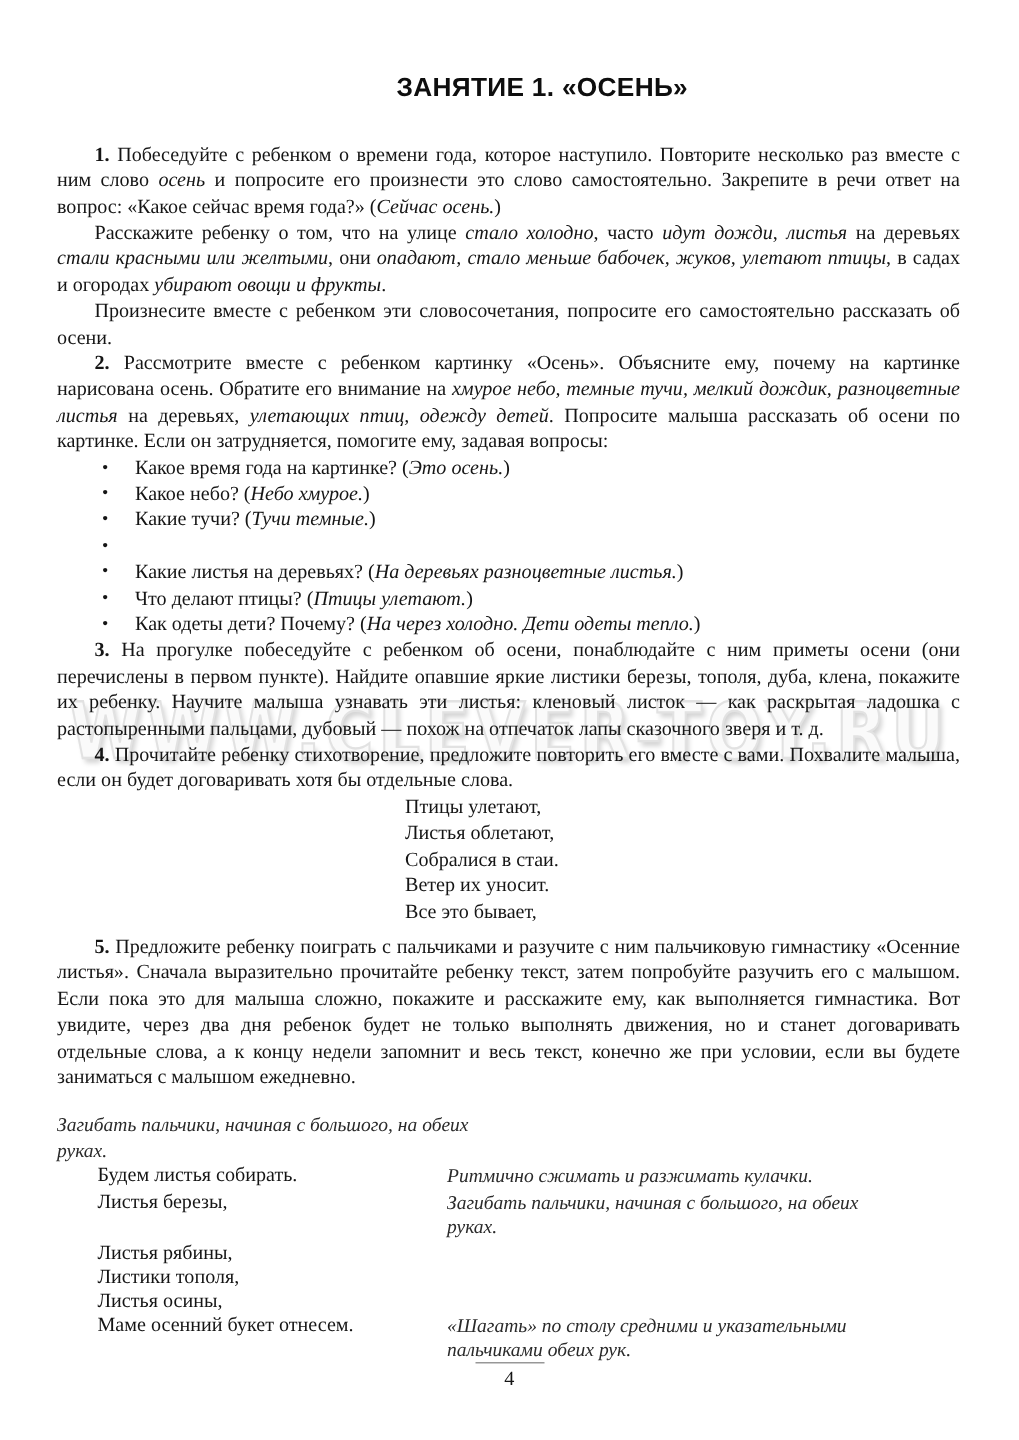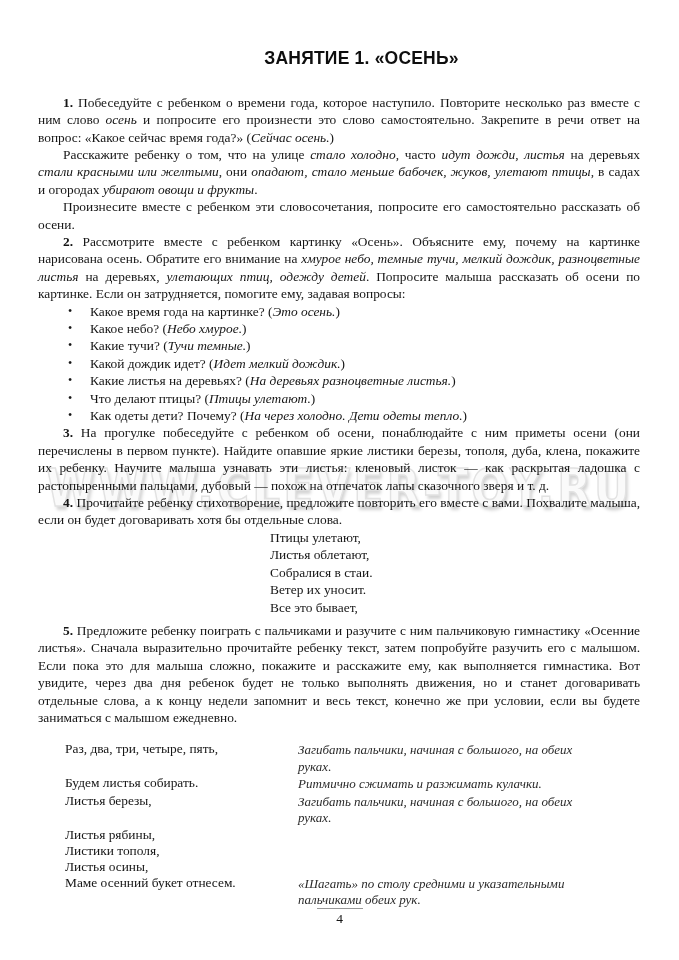--- a/index.html
+++ b/index.html
@@ -124,21 +124,20 @@
       <div class="bullet-row">
         <span class="dot">•</span>
         <span class="bullet-text"><span>Какое небо? (</span><i>Небо хмурое.</i><span>)</span></span>
       </div>
       <div class="bullet-row">
         <span class="dot">•</span>
         <span class="bullet-text"><span>Какие тучи? (</span><i>Тучи темные.</i><span>)</span></span>
       </div>
       <div class="bullet-row">
         <span class="dot">•</span>
-        <span class="bullet-text"><span>Какой дождик идет? (</span><i>Идет мелкий дождик.</i><span>)</span></span>
       </div>
       <div class="bullet-row">
         <span class="dot">•</span>
         <span class="bullet-text"><span>Какие листья на деревьях? (</span><i>На деревьях разноцветные листья.</i><span>)</span></span>
       </div>
       <div class="bullet-row">
         <span class="dot">•</span>
         <span class="bullet-text"><span>Что делают птицы? (</span><i>Птицы улетают.</i><span>)</span></span>
       </div>
       <div class="bullet-row">
@@ -150,21 +149,20 @@
       <div class="poem">
         <div class="poem-line">Птицы улетают,</div>
         <div class="poem-line">Листья облетают,</div>
         <div class="poem-line">Собралися в стаи.</div>
         <div class="poem-line">Ветер их уносит.</div>
         <div class="poem-line">Все это бывает,</div>
       </div>
       <p class="para after-poem"><b>5.</b><span> Предложите ребенку поиграть с пальчиками и разучите с ним пальчиковую гимнастику «Осенние листья». Сначала выразительно прочитайте ребенку текст, затем попробуйте разучить его с малышом. Если пока это для малыша сложно, покажите и расскажите ему, как выполняется гимнастика. Вот увидите, через два дня ребенок будет не только выполнять движения, но и станет договаривать отдельные слова, а к концу недели запомнит и весь текст, конечно же при условии, если вы будете заниматься с малышом ежедневно.</span></p>
       <div class="exercise">
         <div class="ex-row">
-          <div class="ex-left">Раз, два, три, четыре, пять,</div>
           <div class="ex-right">Загибать пальчики, начиная с большого, на обеих руках.</div>
         </div>
         <div class="ex-row">
           <div class="ex-left">Будем листья собирать.</div>
           <div class="ex-right">Ритмично сжимать и разжимать кулачки.</div>
         </div>
         <div class="ex-row">
           <div class="ex-left">Листья березы,</div>
           <div class="ex-right">Загибать пальчики, начиная с большого, на обеих руках.</div>
         </div>

